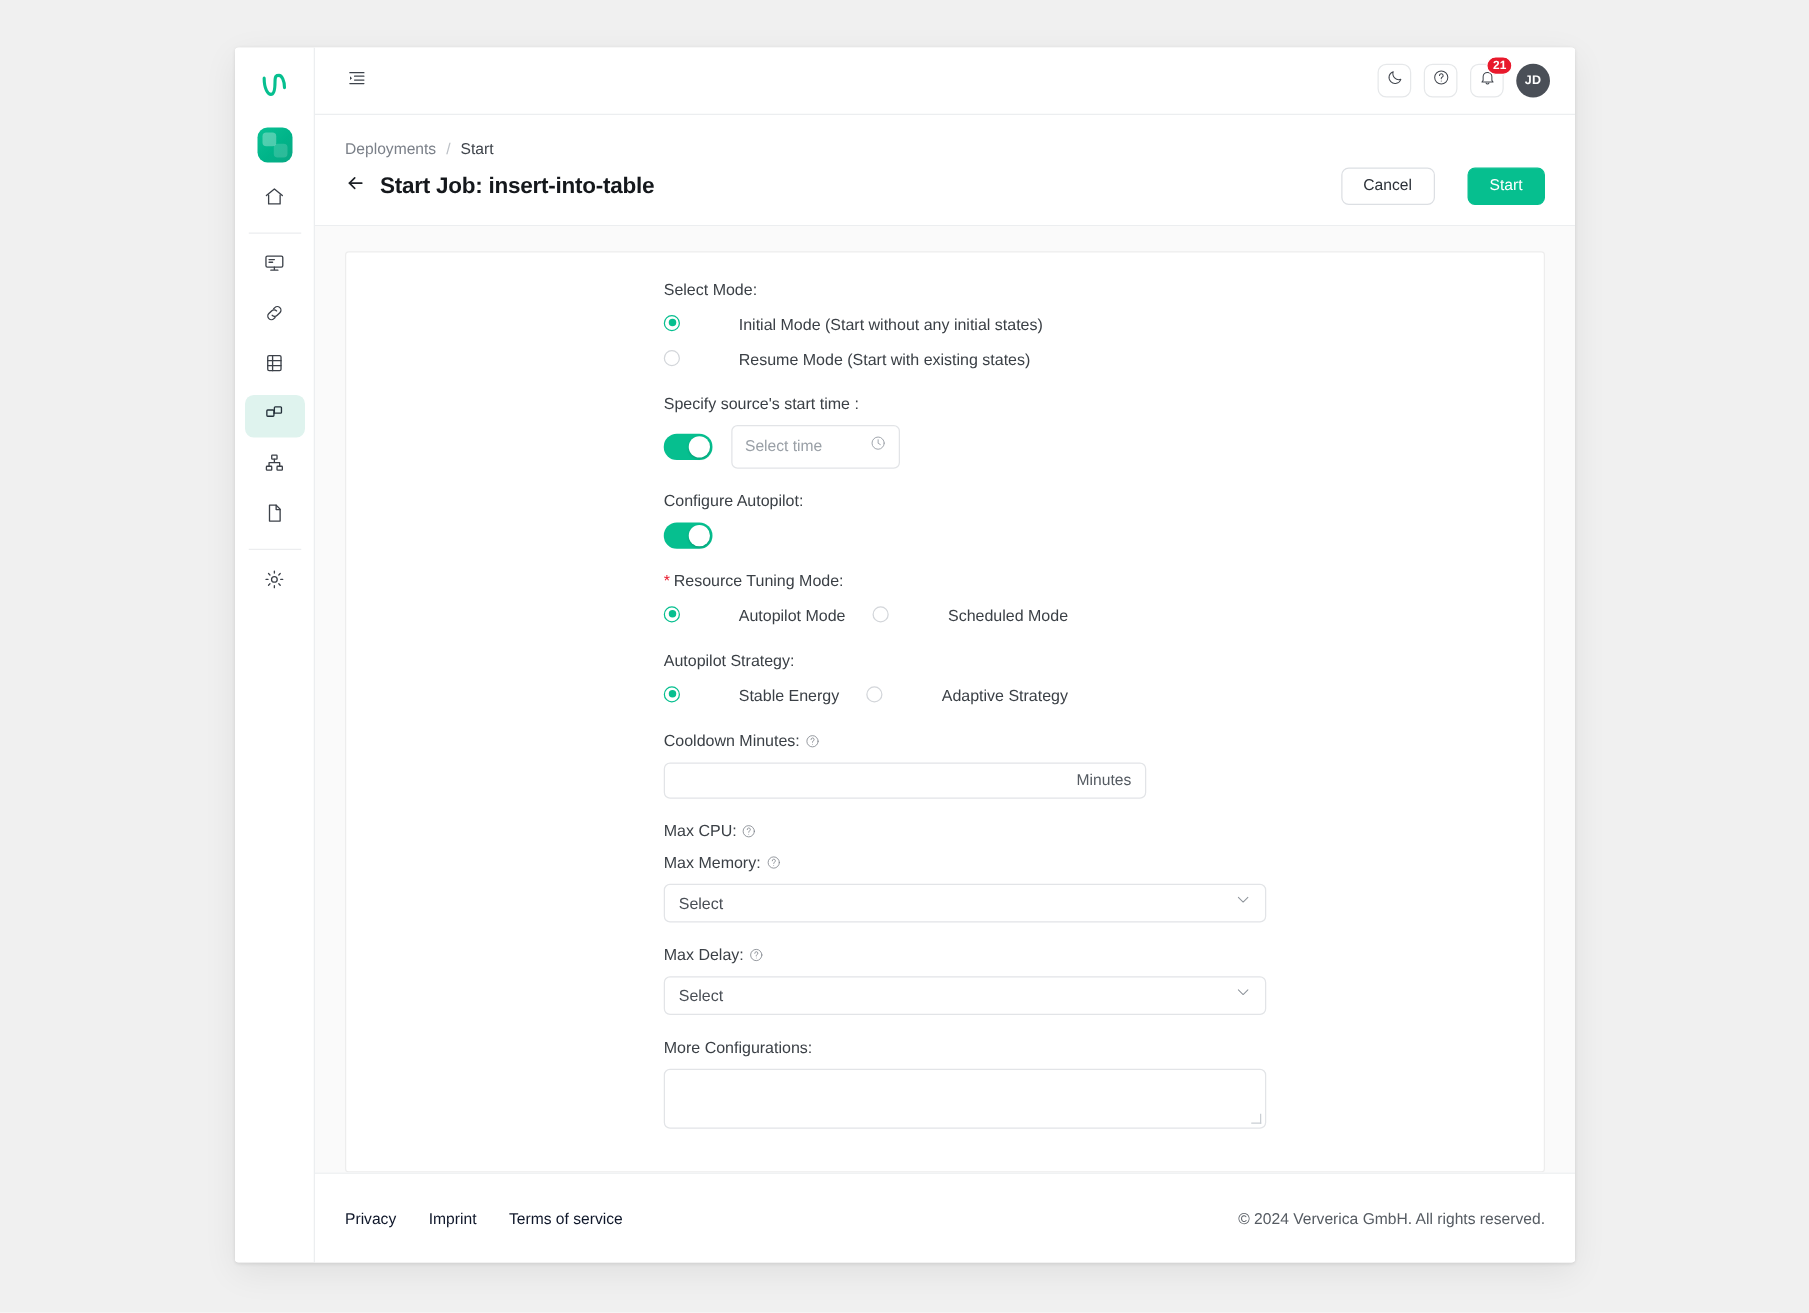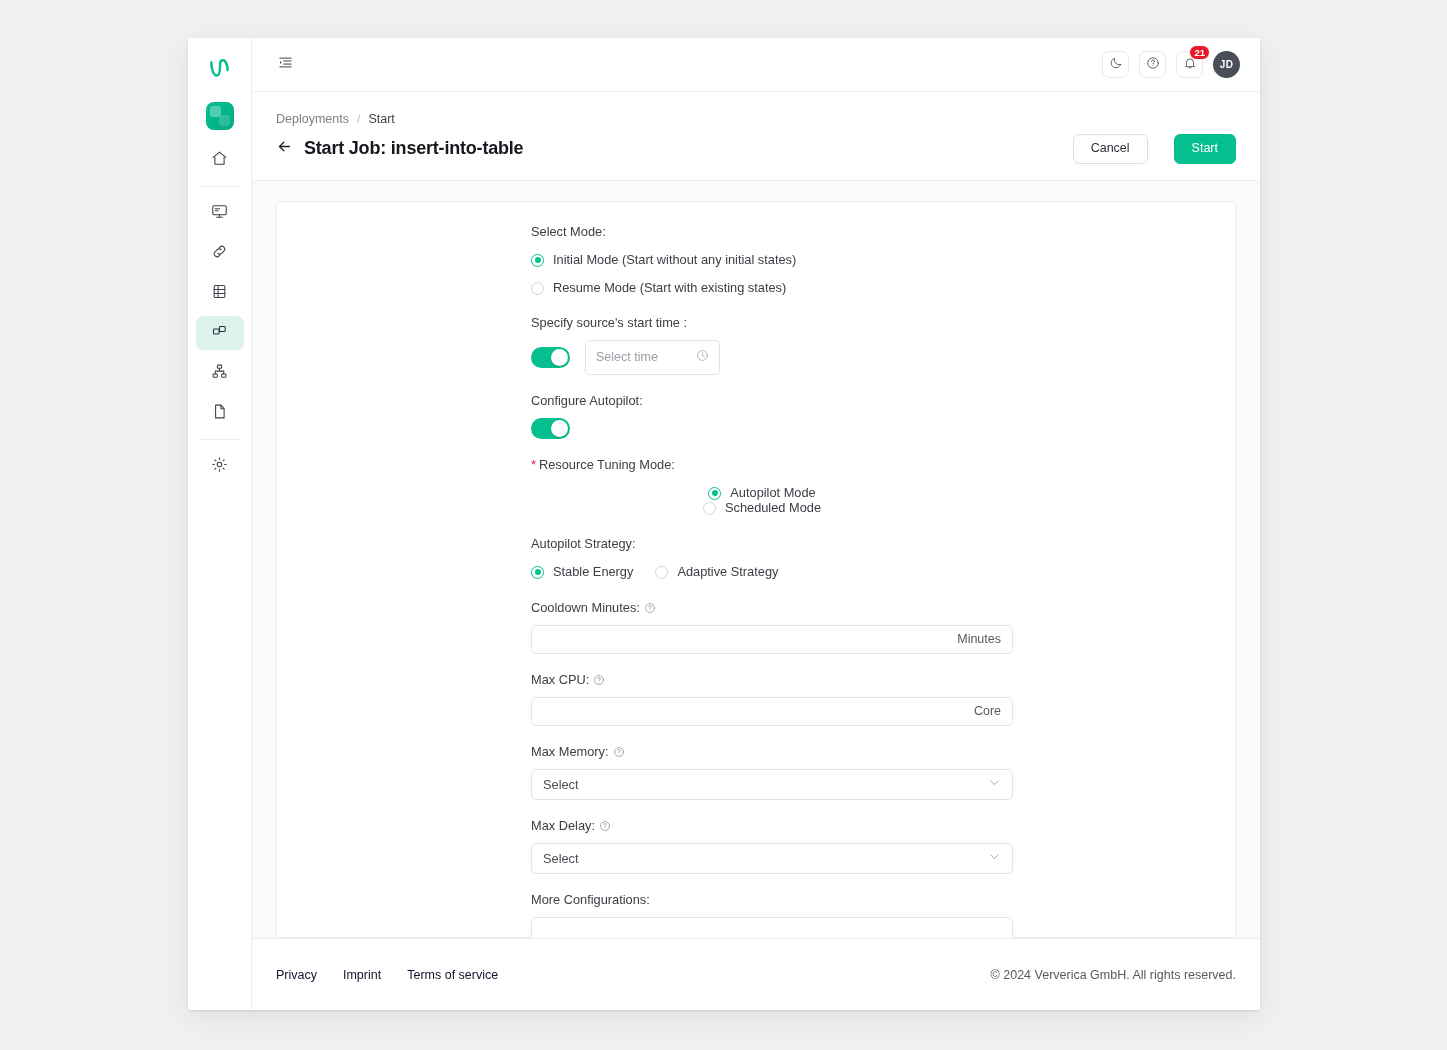--- a/index.html
+++ b/index.html
@@ -93,21 +93,21 @@
     background:#fff;border:1px solid #ededed;border-radius:3px;
     padding:22px 28px 30px 28px;height:100%;
   }
   .form-wrap{max-width:484px;margin-left:226px;}
 
   .f-label{font-size:12.8px;color:#3b4046;margin-bottom:13px;}
   .f-label.tight{margin-bottom:10px;}
   .req-star{color:#e8192c;margin-right:3px;}
 
   .radio-row{display:flex;align-items:center;gap:0;margin-bottom:14px;}
-  .radio{display:flex;align-items:flex-end;cursor:pointer;margin-right:22px;}
+  .radio{display:flex;align-items:flex-start;cursor:pointer;margin-right:22px;gap:38px;}
   .radio .dot{
     width:13px;height:13px;border-radius:50%;border:1px solid #d3d6da;background:#fff;
     margin-right:9px;position:relative;flex:0 0 13px;
   }
   .radio.sel .dot{border-color:#06bf8f;}
   .radio.sel .dot:after{
     content:"";position:absolute;left:50%;top:50%;transform:translate(-50%,-50%);
     width:6px;height:6px;border-radius:50%;background:#06bf8f;
   }
   .radio .rl{font-size:12.8px;color:#3b4046;}
@@ -125,21 +125,21 @@
     width:135px;height:35px;border:1px solid #e2e4e7;border-radius:5px;background:#fff;
     display:flex;align-items:center;padding:0 10px;cursor:text;
   }
   .time-input .tph{font-size:12.5px;color:#9aa0a7;flex:1;}
   .time-input svg{width:13px;height:13px;stroke:#9aa0a7;fill:none;stroke-width:1.4;stroke-linecap:round;stroke-linejoin:round;}
 
   .help-ic{width:12px;height:12px;display:inline-block;vertical-align:-2px;margin-left:4px;cursor:pointer;}
   .help-ic svg{width:12px;height:12px;stroke:#7e838a;fill:none;stroke-width:1.3;stroke-linecap:round;stroke-linejoin:round;}
 
   .text-input{
-    width:482px;height:29px;border:1px solid #e2e4e7;border-radius:5px;background:#fff;
+    width:386px;height:29px;border:1px solid #e2e4e7;border-radius:5px;background:#fff;
     display:flex;align-items:center;justify-content:flex-end;padding:0 11px;cursor:text;margin-bottom:18px;
   }
   .text-input .suffix{font-size:12.5px;color:#555b62;}
 
   .select-input{
     width:482px;height:31px;border:1px solid #e2e4e7;border-radius:5px;background:#fff;
     display:flex;align-items:center;padding:0 11px;cursor:pointer;margin-bottom:18px;
   }
   .select-input .sval{font-size:12.8px;color:#4a4f56;flex:1;}
   .select-input svg{width:13px;height:13px;stroke:#8d939a;fill:none;stroke-width:1.5;stroke-linecap:round;stroke-linejoin:round;}
@@ -348,21 +348,21 @@
           <div class="f-label tight">Configure Autopilot:</div>
           <div class="switch-row">
             <div class="switch">
               <span class="knob"></span>
             </div>
           </div>
 
           <div class="f-label">
             <span class="req-star">*</span><span>Resource Tuning Mode:</span>
           </div>
-          <div class="radio-row" style="margin-bottom:21px;flex-direction:column;">
+          <div class="radio-row" style="margin-bottom:21px;">
             <div class="radio sel">
               <span class="dot"></span>
               <span class="rl">Autopilot Mode</span>
             </div>
             <div class="radio">
               <span class="dot"></span>
               <span class="rl">Scheduled Mode</span>
             </div>
           </div>
 
@@ -388,23 +388,20 @@
           <div class="text-input">
             <span class="suffix">Minutes</span>
           </div>
 
           <div class="f-label tight">
             <span>Max CPU:</span><span class="help-ic"><svg viewBox="0 0 24 24">
                   <circle cx="12" cy="12" r="9"></circle>
                   <path d="M9.6 9.3a2.5 2.5 0 1 1 3.4 2.3c-.7.3-1 .8-1 1.6v.4"></path>
                   <circle cx="12" cy="16.7" r=".7" fill="#7e838a" stroke="none"></circle>
                 </svg></span>
-          </div>
-          <div class="text-input">
-            <span class="suffix">Core</span>
           </div>
 
           <div class="f-label tight">
             <span>Max Memory:</span><span class="help-ic"><svg viewBox="0 0 24 24">
                   <circle cx="12" cy="12" r="9"></circle>
                   <path d="M9.6 9.3a2.5 2.5 0 1 1 3.4 2.3c-.7.3-1 .8-1 1.6v.4"></path>
                   <circle cx="12" cy="16.7" r=".7" fill="#7e838a" stroke="none"></circle>
                 </svg></span>
           </div>
           <div class="select-input">

